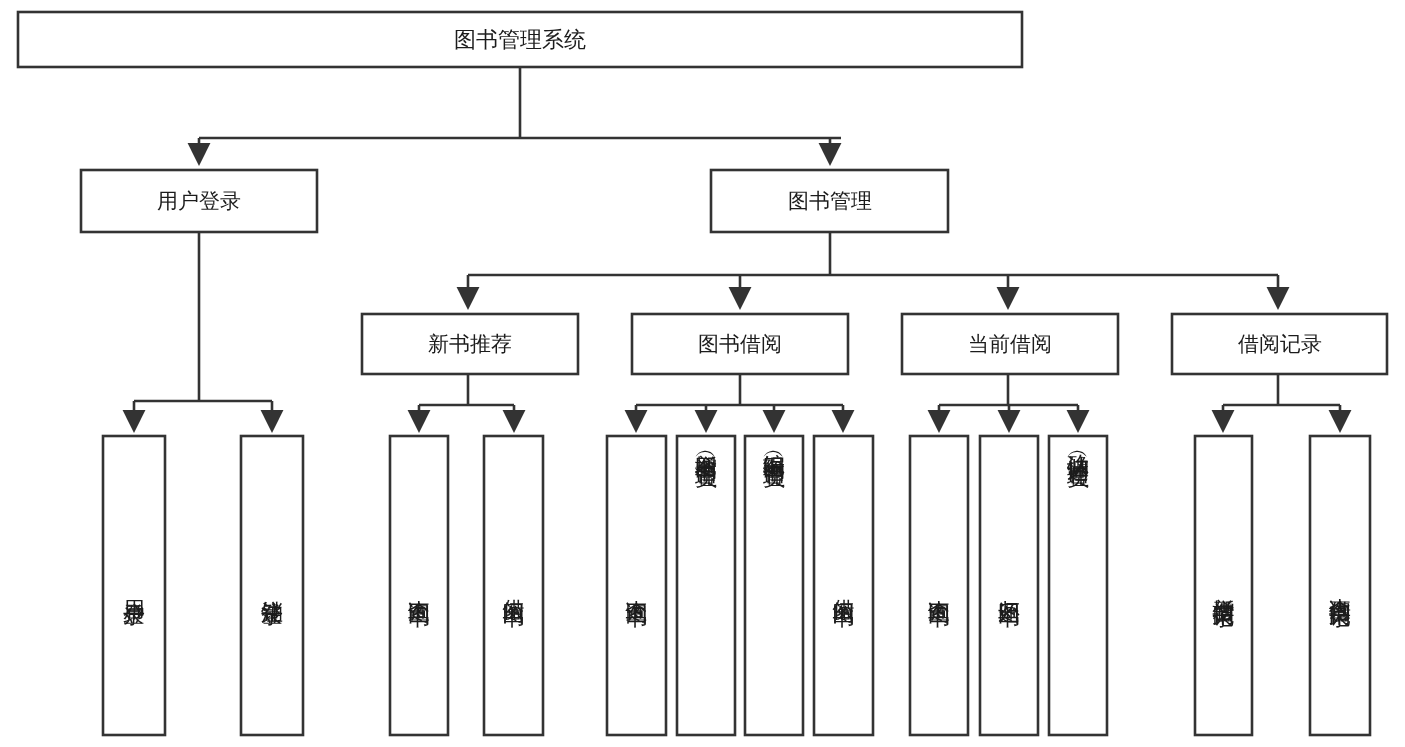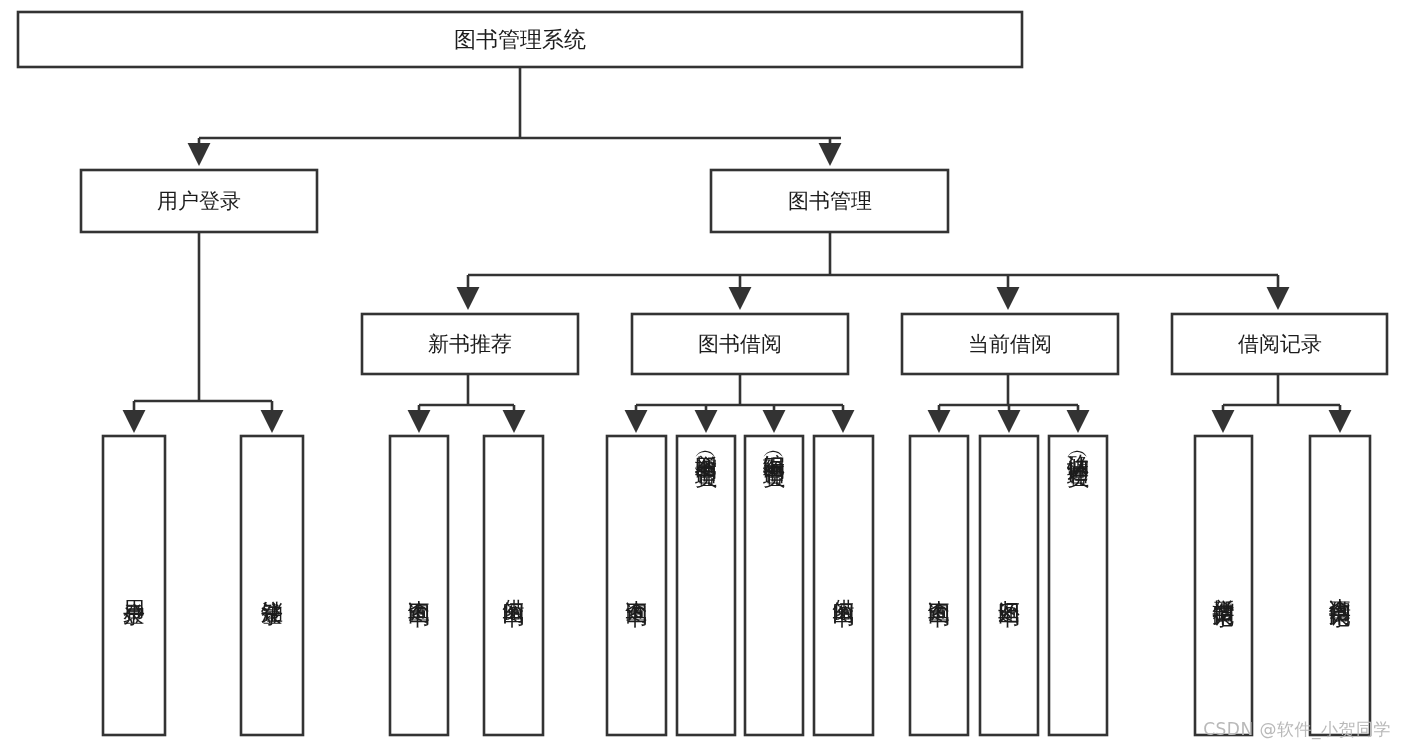--- a/index.html
+++ b/index.html
@@ -229,15 +229,14 @@
   <div class="leaf-label-wrap" style="left:1049px; top:436px; width:58px; height:299px; align-items:flex-start;">
     <span class="leaf-label">确认归还（管理员）</span>
   </div>
   <div class="leaf-label-wrap" style="left:1195px; top:436px; width:57px; height:299px;">
     <span class="leaf-label">新增借阅记录</span>
   </div>
   <div class="leaf-label-wrap" style="left:1310px; top:436px; width:60px; height:299px;">
     <span class="leaf-label">查询借阅记录</span>
   </div>
 
-  <div class="watermark">CSDN @软件_小贺同学</div>
 
 </div>
 
 </body></html>

